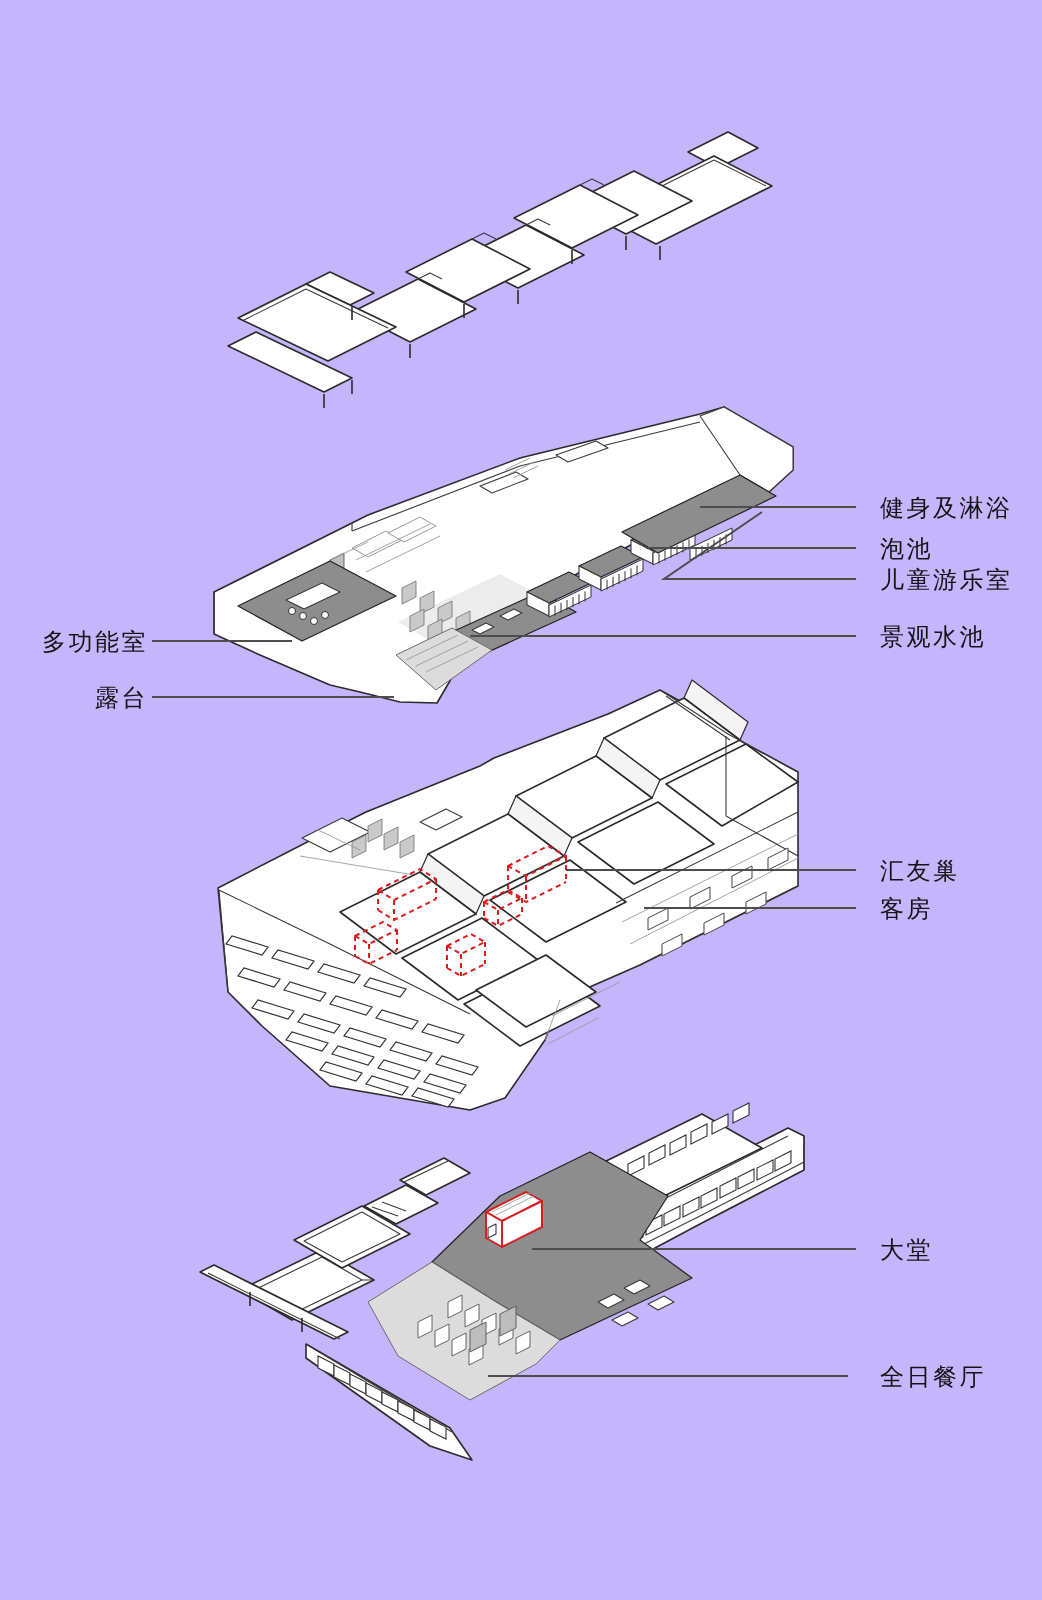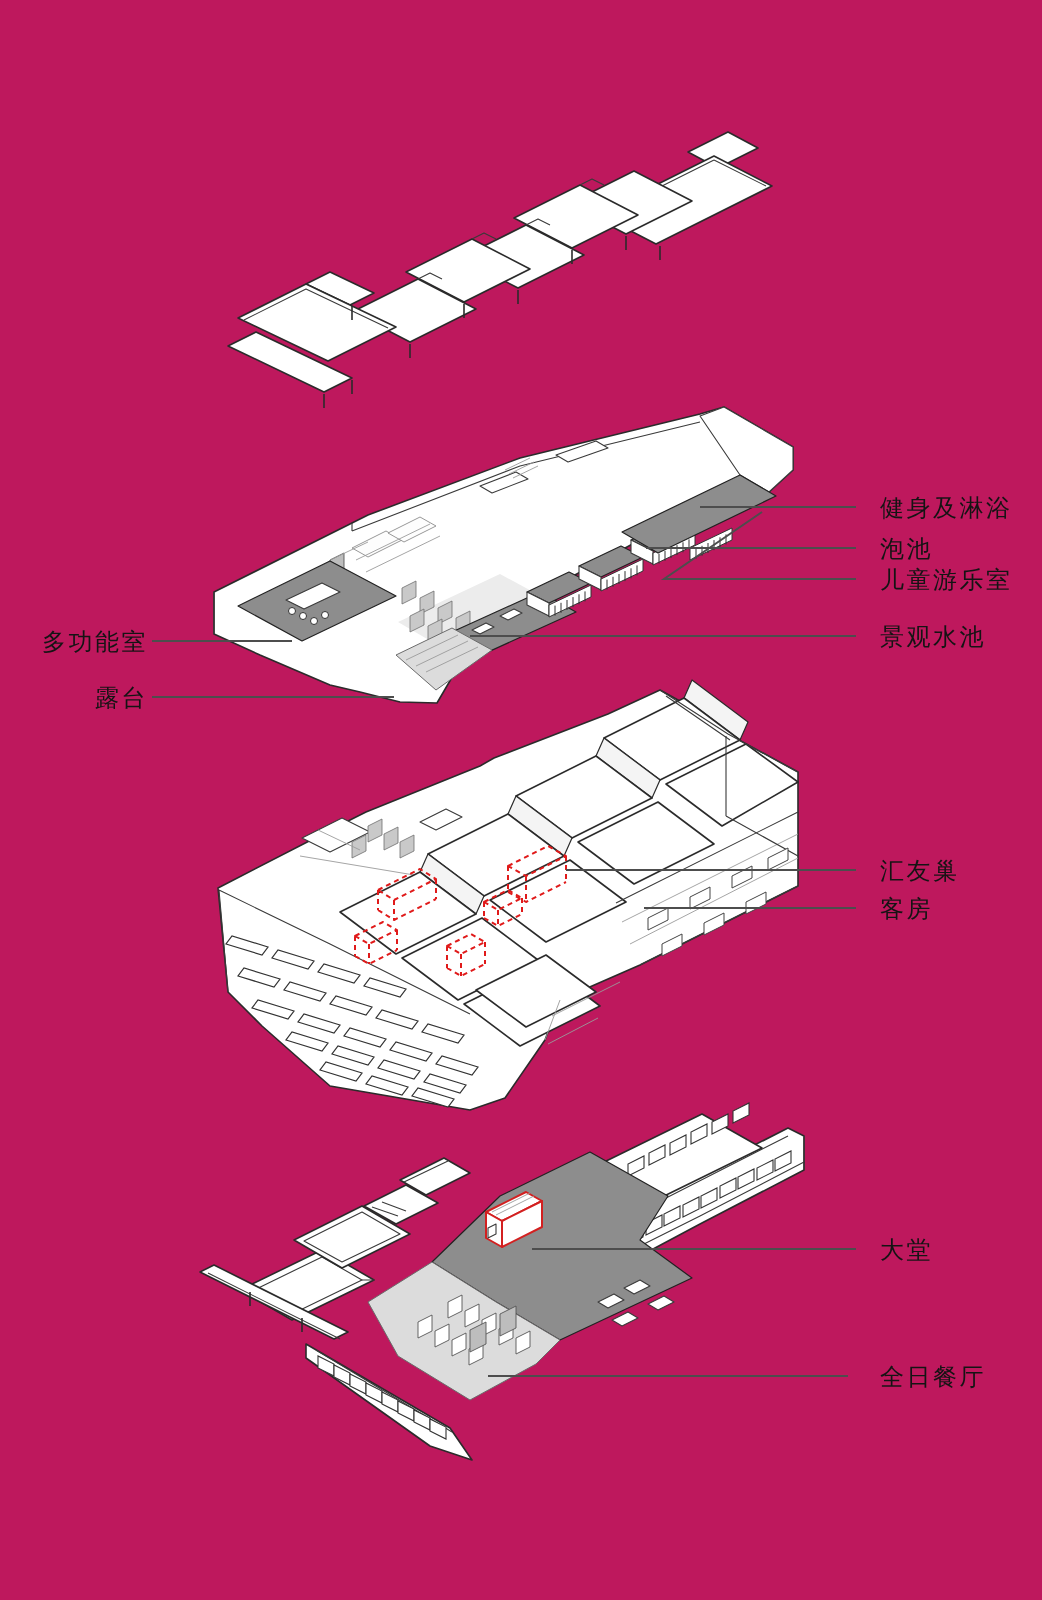--- a/index.html
+++ b/index.html
@@ -1,16 +1,16 @@
 <!DOCTYPE html>
 <html><head>
 <meta charset="utf-8">
 <style>
   html,body{margin:0;padding:0;background:#ffffff;}
-  .stage{position:relative;width:1042px;height:1600px;background:#be185d;overflow:hidden;
+  .stage{position:relative;width:1042px;height:1600px;background:#c4b5fd;overflow:hidden;
          font-family:"Liberation Serif","DejaVu Serif",serif;}
   svg{position:absolute;left:0;top:0;}
   .ln2  {stroke:#3a3a3a;stroke-width:1.1;fill:none;stroke-linejoin:round;}
   .lnlt {stroke:#9b9b9b;stroke-width:0.9;fill:none;}
   .wh   {fill:#ffffff;stroke:#2b2b2b;stroke-width:1.6;stroke-linejoin:round;}
   .wh2  {fill:#ffffff;stroke:#3a3a3a;stroke-width:1.1;stroke-linejoin:round;}
   .whlt {fill:#fdfdfd;stroke:#8c8c8c;stroke-width:0.9;stroke-linejoin:round;}
   .dk   {fill:#8d8d8d;stroke:#222222;stroke-width:1.2;stroke-linejoin:round;}
   .md   {fill:#bdbdbd;stroke:#555555;stroke-width:0.9;stroke-linejoin:round;}
   .lt   {fill:#dcdcdc;stroke:#6b6b6b;stroke-width:1.0;stroke-linejoin:round;}

